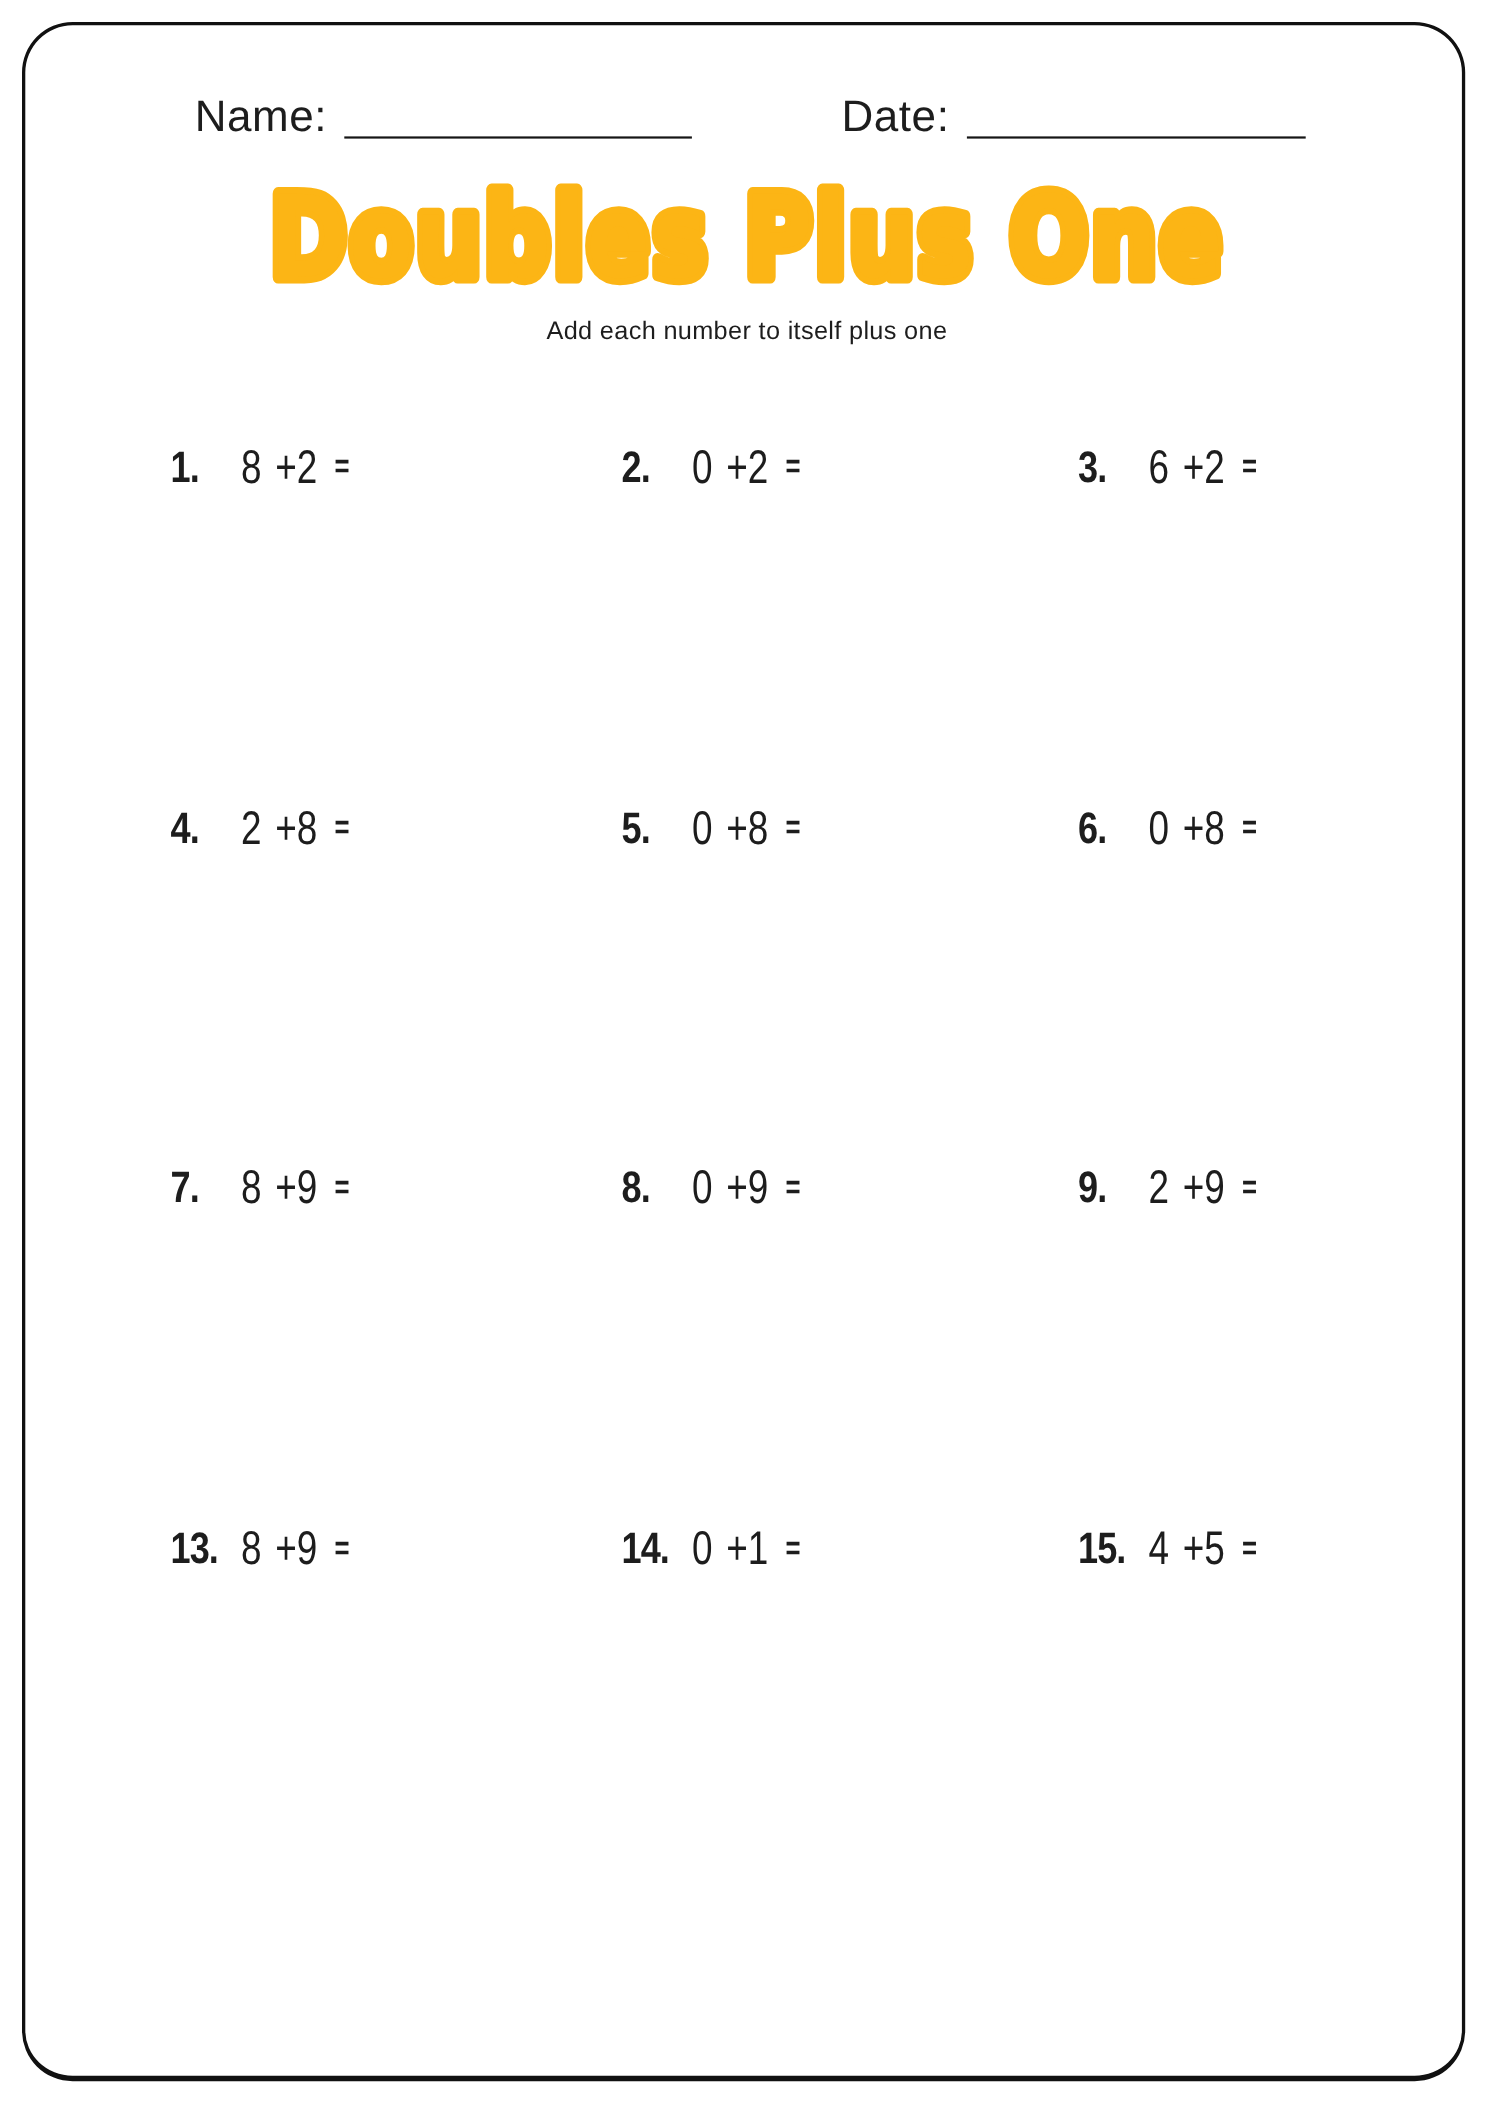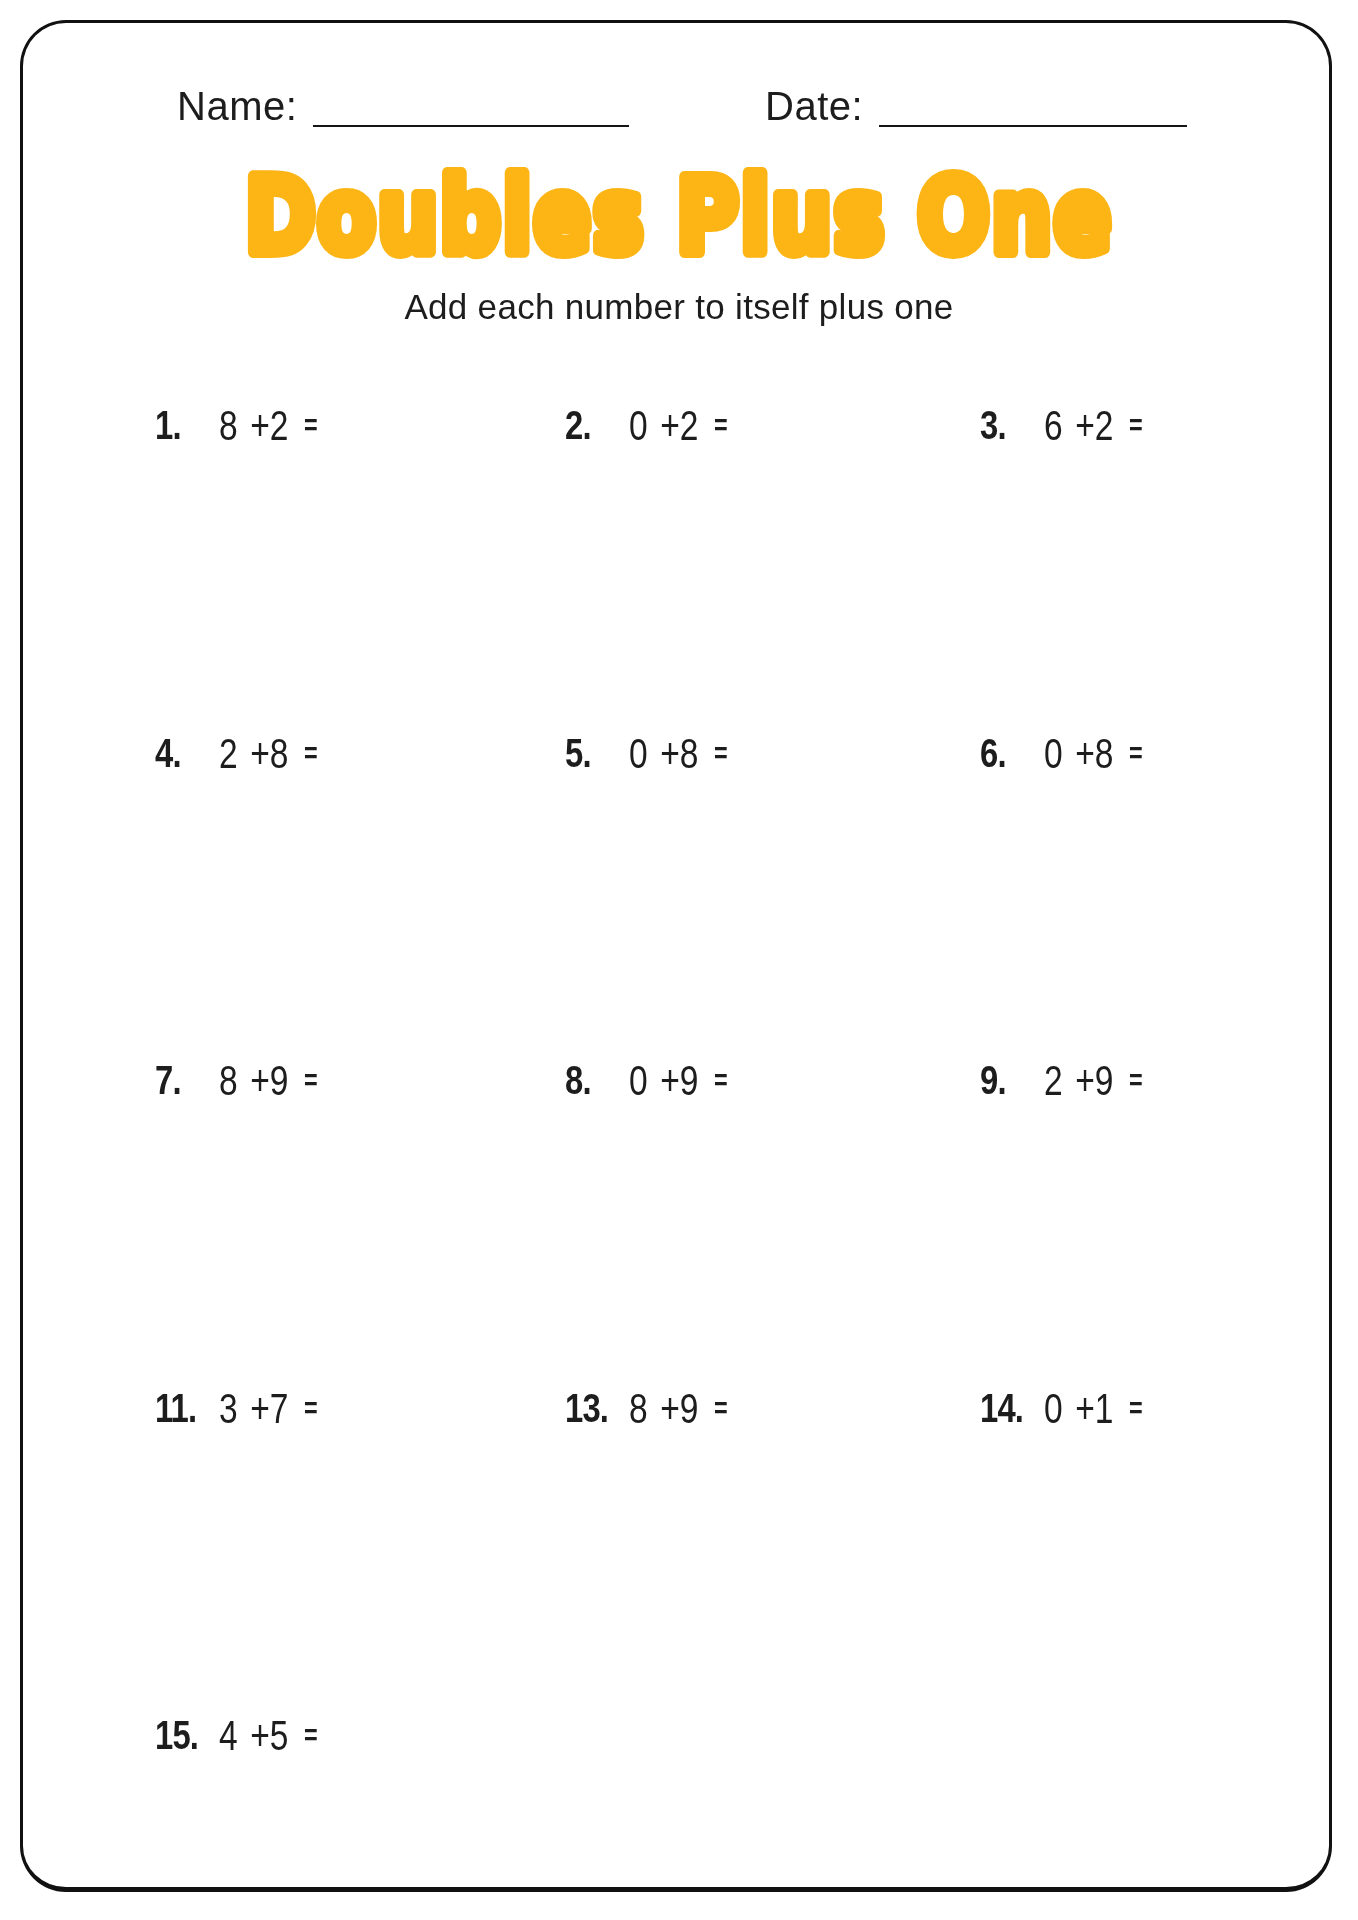--- a/index.html
+++ b/index.html
@@ -61,21 +61,21 @@
     stroke-linejoin: round;
     stroke-linecap: round;
     paint-order: stroke;
     letter-spacing: 2px;
   }
   .subtitle {
     position: absolute;
     left: 0; top: 287px;
     width: 1358px;
     text-align: center;
-    font-size: 35px;
+    font-size: 23px;
     letter-spacing: 0.3px;
   }
   
   .problems-grid {
     position: absolute;
     left: 155px;
     top: 403px;
     width: 1180px;
     display: grid;
     grid-template-columns: 410px 415px auto;
@@ -166,24 +166,20 @@
   </div>
   <div class="problem">
     <span class="pnum">8.</span>
     <span class="expr"><span class="a">0</span><span class="b">+9</span><span class="eq">=</span></span>
   </div>
   <div class="problem">
     <span class="pnum">9.</span>
     <span class="expr"><span class="a">2</span><span class="b">+9</span><span class="eq">=</span></span>
   </div>
 
-  <div class="problem">
-    <span class="pnum">11.</span>
-    <span class="expr"><span class="a">3</span><span class="b">+7</span><span class="eq">=</span></span>
-  </div>
 
   <div class="problem">
     <span class="pnum">13.</span>
     <span class="expr"><span class="a">8</span><span class="b">+9</span><span class="eq">=</span></span>
   </div>
   <div class="problem">
     <span class="pnum">14.</span>
     <span class="expr"><span class="a">0</span><span class="b">+1</span><span class="eq">=</span></span>
   </div>
   <div class="problem">

